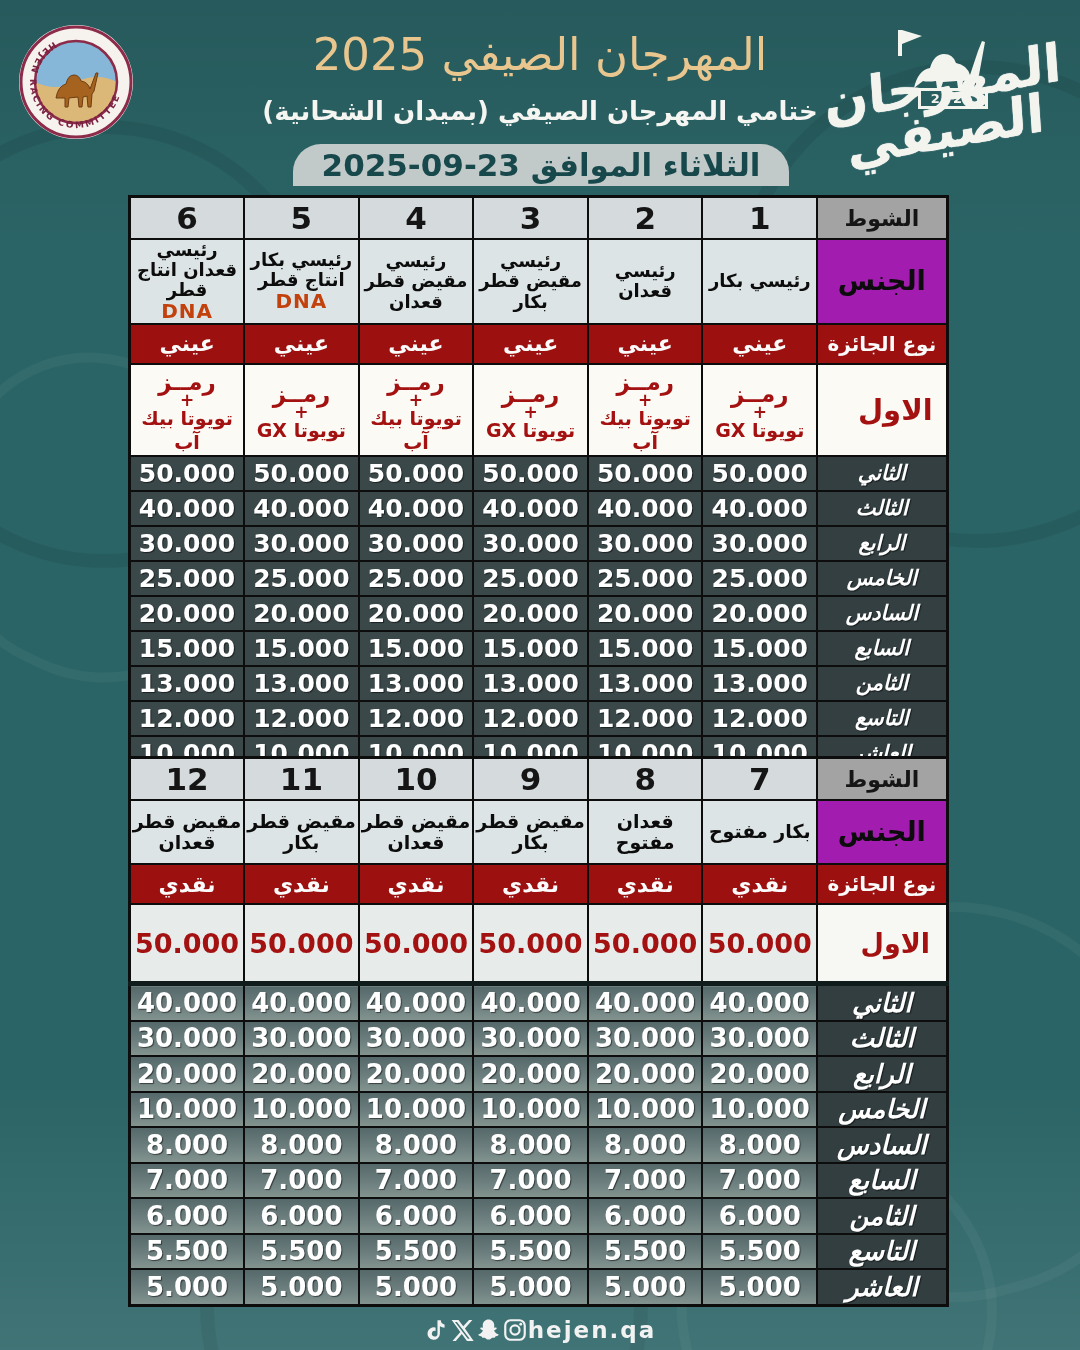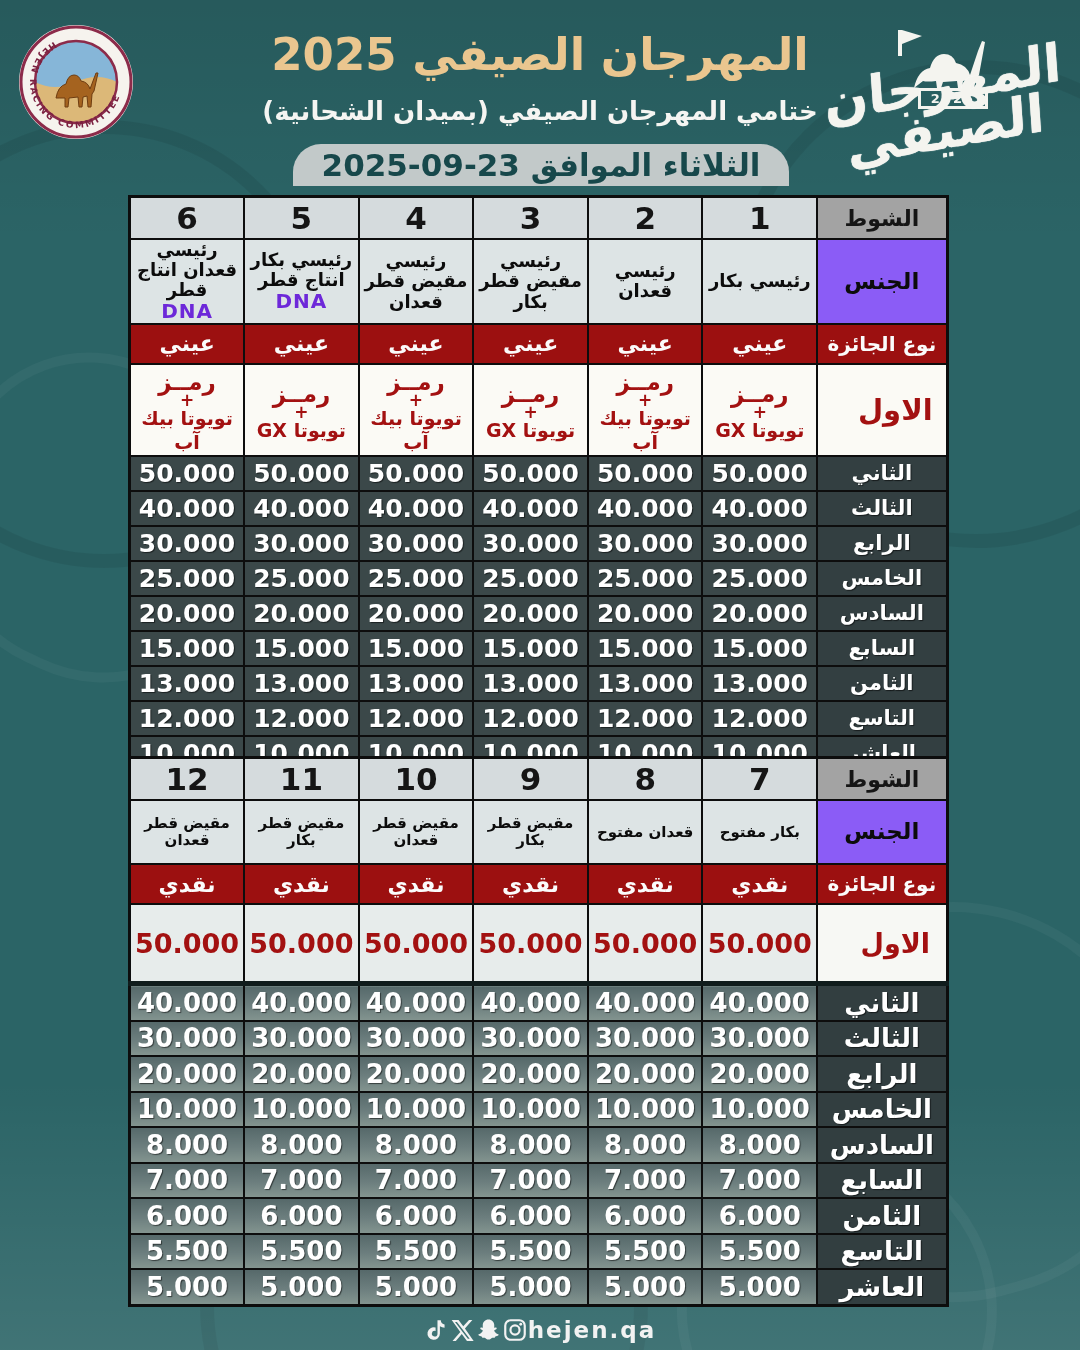--- a/index.html
+++ b/index.html
@@ -17,55 +17,55 @@
   
   .badge{position:absolute;left:18px;top:24px;width:116px;height:116px;}
   .logo-right{position:absolute;right:8px;top:22px;width:250px;height:165px;color:#f4f4ef;}
   .logo-right .cal{position:absolute;right:8px;top:38px;width:240px;text-align:center;
       font-size:52px;font-weight:bold;transform:rotate(-10deg) skewX(-6deg);line-height:0.9;
       text-shadow:0 0 1px #fff;}
   .logo-right .camel-svg{position:absolute;right:66px;top:6px;}
   .logo-right .year-bar{position:absolute;right:84px;top:66px;border:3px solid #f4f4ef;padding:0 10px;
       font-size:13px;font-weight:bold;letter-spacing:2px;}
   .title{position:absolute;left:0;top:28px;width:100%;text-align:center;
-      color:#eac68f;font-size:45px;font-weight:bold;}
+      color:#eac68f;font-size:45px;font-weight:normal;}
   .subtitle{position:absolute;left:0;top:96px;width:100%;text-align:center;
       color:#f5f5f2;font-size:26px;font-weight:bold;}
   .date-banner{position:absolute;left:293px;top:144px;width:496px;height:42px;
       background:#c2c9c9;border-radius:28px 28px 0 0;
       display:flex;align-items:center;justify-content:center;
       color:#17484b;font-size:31px;font-weight:bold;}
 
   
   table.prize{position:absolute;left:128px;width:818px;border-collapse:collapse;table-layout:fixed;
       border:3px solid #0d0d0d;}
   table.t1{top:195px;}
   table.t2{top:756px;}
   col.c-label{width:130px;}
   col.c-data{width:114.6px;}
   td{border:2px solid #0d0d0d;text-align:center;vertical-align:middle;padding:0;overflow:hidden;}
   tr.num-row td{background:#d5dbdd;color:#151515;font-size:31px;font-weight:bold;height:40px;}
   tr.num-row td.label{background:#a3a3a3;font-size:22px;}
   tr.gender-row td{background:#dde4e5;color:#0c0c0c;font-size:18px;font-weight:bold;line-height:1.12;height:70px;}
-  .t2 tr.gender-row td{height:62px;font-size:15px;}
-  tr.gender-row td.label{font-size:23px;background:#8b5cf6;}
-  .dna{display:block;color:#6d28d9;font-size:20px;letter-spacing:1px;}
+  .t2 tr.gender-row td{height:62px;font-size:19px;}
+  tr.gender-row td.label{font-size:27px;background:#a21caf;}
+  .dna{display:block;color:#c2410c;font-size:20px;letter-spacing:1px;}
   tr.type-row td{background:#9c1010;color:#fbfbfb;font-size:22px;font-weight:bold;height:38px;
       border-top:2px solid #f0e7e2;}
   tr.type-row td.label{font-size:20px;}
   tr.first-row td{background:#fbfaf5;color:#a31111;font-weight:bold;height:74px;}
   tr.first-row td.label{font-size:29px;padding-left:27px;}
   .rmz{font-size:23px;line-height:1;margin-top:6px;}
   .plus{font-size:17px;line-height:0.8;}
   .car{font-size:19px;line-height:1.25;}
   .t2 tr.first-row td{background:#e7eceb;font-size:27px;height:76px;border-bottom:5px solid #101c1c;}
   .t2 tr.first-row td.label{background:#f7f8f4;}
   tr.val-row td{background:#3b4849;color:#fff;font-size:25px;font-weight:bold;height:33px;
       text-shadow:1px 1px 1px rgba(0,0,0,0.55);}
-  tr.val-row td.label{background:#333f41;font-size:21px;}
+  tr.val-row td.label{background:#333f41;font-size:21px;font-style:italic;}
   .t2 tr.val-row td{background:linear-gradient(180deg,#56696a 0%,#6c7e7e 55%,#83948f 100%);font-size:26px;height:33.5px;}
   .t2 tr.val-row td.label{background:#323e40;}
 
   
   .footer{position:absolute;left:0;top:1310px;width:100%;height:40px;
       display:flex;align-items:center;justify-content:center;color:#f2f2f2;}
   .footer svg{display:block;}
   .handle{font-size:23px;font-weight:bold;letter-spacing:2px;}
 </style>
 </head>

